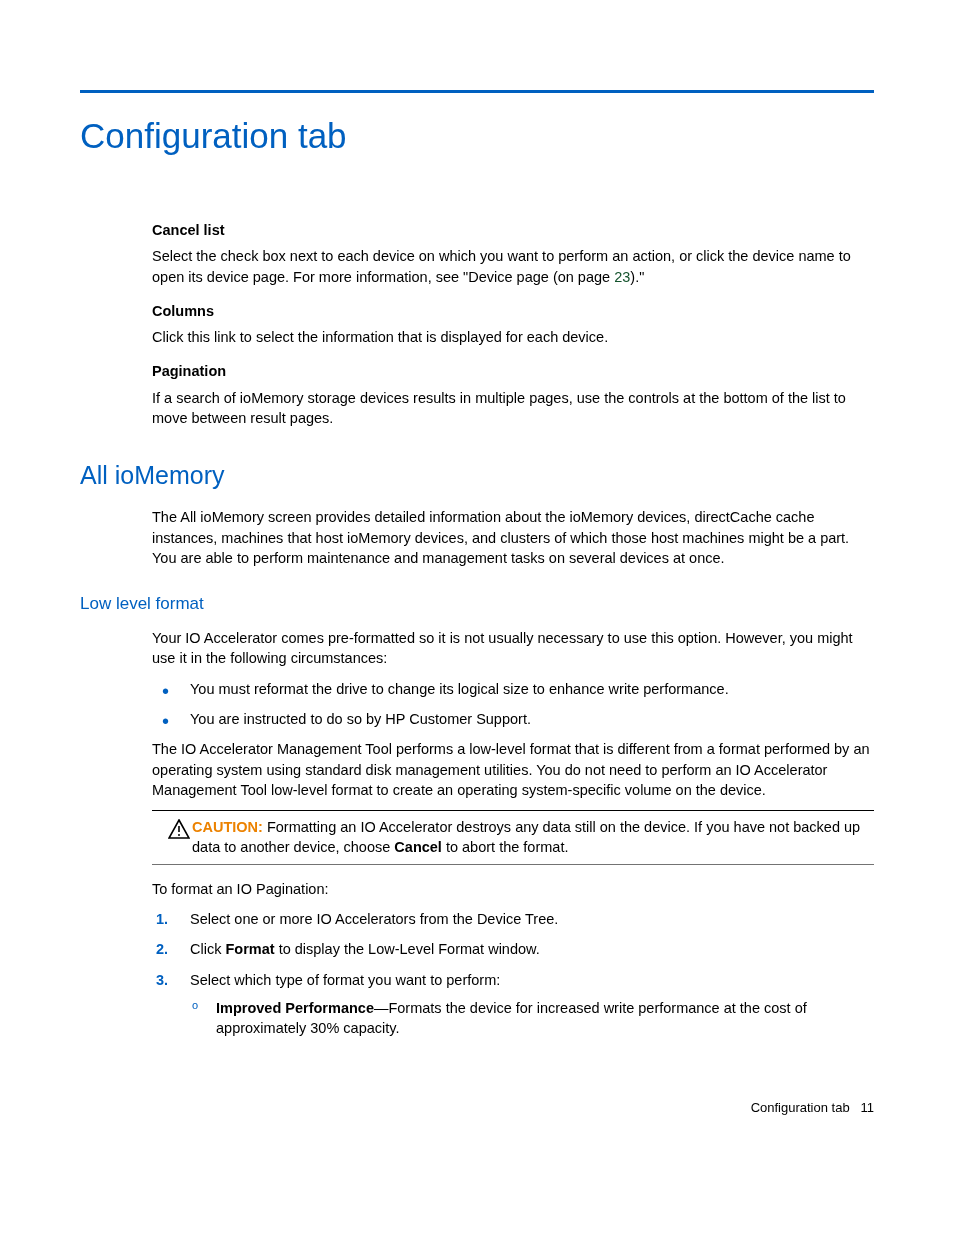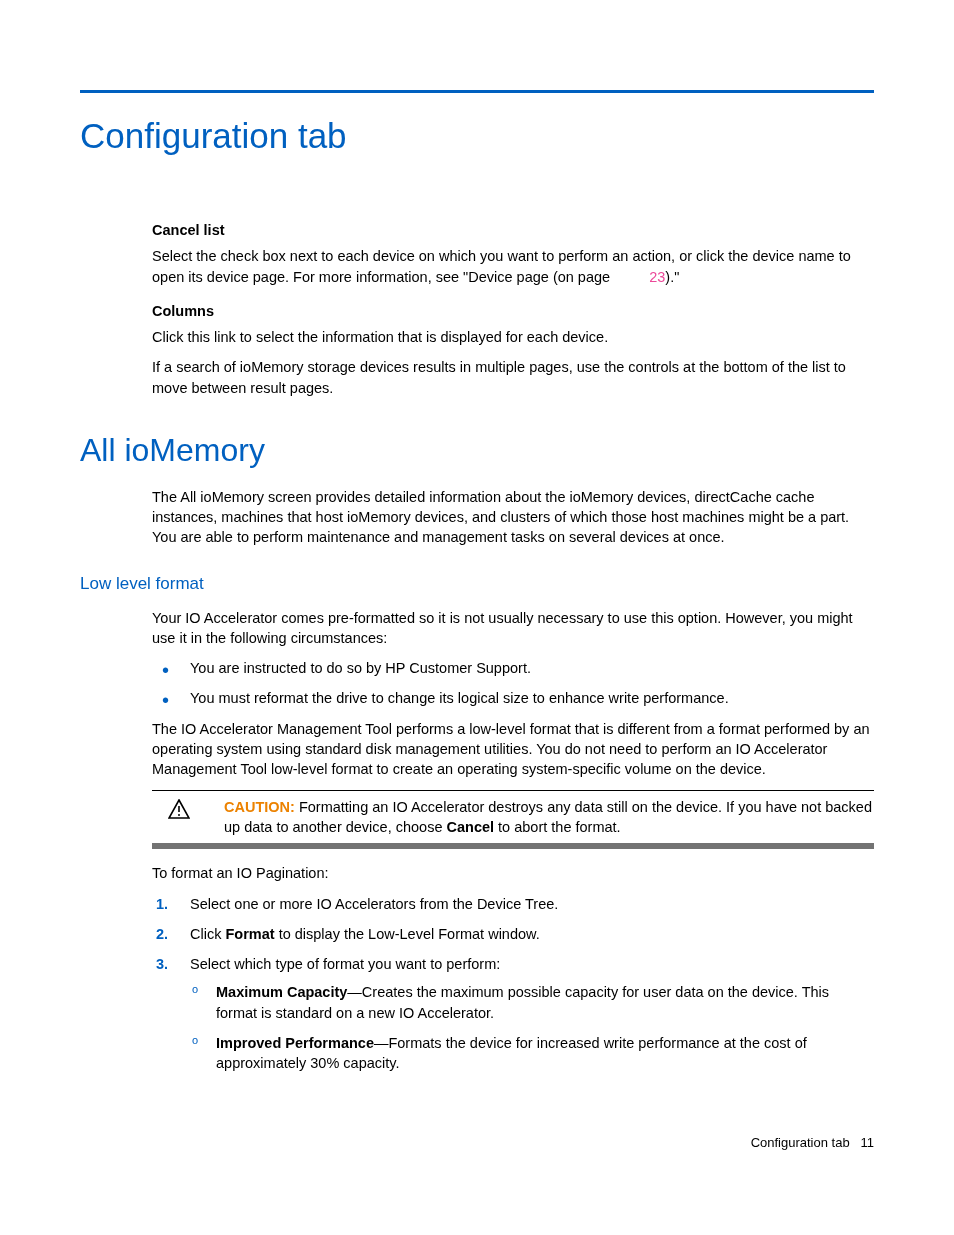--- a/index.html
+++ b/index.html
@@ -21,54 +21,54 @@
   h1.page-title {
     font-family: "Segoe UI Light", "Helvetica Neue", Arial, sans-serif;
     font-weight: 300;
     font-size: 35px;
     color: #0060c0;
     margin-bottom: 60px;
   }
   h2.section-title {
     font-family: "Segoe UI Light", "Helvetica Neue", Arial, sans-serif;
     font-weight: 300;
-    font-size: 32px;
+    font-size: 25px;
     color: #0060c0;
     margin-top: 30px;
     margin-bottom: 14px;
   }
   h3.subsection-title {
     font-family: "Segoe UI Light", "Helvetica Neue", Arial, sans-serif;
     font-weight: 300;
     font-size: 17px;
     color: #0060c0;
     margin-top: 24px;
     margin-bottom: 12px;
   }
   .indented { margin-left: 72px; }
   .label {
     font-weight: bold;
     margin-top: 14px;
     margin-bottom: 6px;
   }
   p { margin-bottom: 10px; }
-  .link { color: #ec4899; margin-left: 35px; }
+  .link { color: #14532d; }
   ul.bullets { list-style: none; margin: 8px 0 10px 0; }
   ul.bullets li { position: relative; padding-left: 38px; margin-bottom: 10px; }
   ul.bullets li::before {
     content: "•"; position: absolute; left: 10px; top: -2px;
     color: #0060c0; font-size: 20px;
   }
   .caution-box {
     border-top: 1px solid #000;
-    border-bottom: 6px solid #737373;
+    border-bottom: 1px solid #737373;
     padding: 6px 0;
     margin: 10px 0 14px 0;
     display: flex;
-    gap: 34px;
+    gap: 2px;
   }
   .caution-icon { flex: 0 0 22px; margin-left: 16px; margin-top: 2px; }
   .caution-text { flex: 1; }
   .caution-label { color: #ec8200; font-weight: bold; }
   ol.steps { list-style: none; margin: 8px 0 10px 0; counter-reset: step; }
   ol.steps > li { position: relative; padding-left: 38px; margin-bottom: 10px; counter-increment: step; }
   ol.steps > li::before {
     content: counter(step) "."; position: absolute; left: 4px; top: 0;
     color: #0060c0; font-weight: bold;
   }
@@ -91,34 +91,35 @@
 
 <div class="indented">
   <p class="label">Cancel list</p>
   <p>
     <span>Select the check box next to each device on which you want to perform an action, or click the device name to open its device page. For more information, see "Device page (on page </span><span class="link">23</span><span>)."</span>
   </p>
 
   <p class="label">Columns</p>
   <p>Click this link to select the information that is displayed for each device.</p>
 
+  <p class="label">Pagination</p>
   <p>If a search of ioMemory storage devices results in multiple pages, use the controls at the bottom of the list to move between result pages.</p>
 </div>
 
 <h2 class="section-title">All ioMemory</h2>
 <div class="indented">
   <p>The All ioMemory screen provides detailed information about the ioMemory devices, directCache cache instances, machines that host ioMemory devices, and clusters of which those host machines might be a part. You are able to perform maintenance and management tasks on several devices at once.</p>
 </div>
 
 <h3 class="subsection-title">Low level format</h3>
 <div class="indented">
   <p>Your IO Accelerator comes pre-formatted so it is not usually necessary to use this option. However, you might use it in the following circumstances:</p>
   <ul class="bullets">
+    <li>You must reformat the drive to change its logical size to enhance write performance.</li>
     <li>You are instructed to do so by HP Customer Support.</li>
-    <li>You must reformat the drive to change its logical size to enhance write performance.</li>
   </ul>
   <p>The IO Accelerator Management Tool performs a low-level format that is different from a format performed by an operating system using standard disk management utilities. You do not need to perform an IO Accelerator Management Tool low-level format to create an operating system-specific volume on the device.</p>
 
   <div class="caution-box">
     <div class="caution-icon">
       <svg width="22" height="20" viewBox="0 0 22 20">
         <path d="M11 1 L21 19 L1 19 Z" fill="none" stroke="#000" stroke-width="1.6"></path>
         <line x1="11" y1="7" x2="11" y2="13" stroke="#000" stroke-width="1.6"></line>
         <circle cx="11" cy="16" r="1" fill="#000"></circle>
       </svg>
@@ -130,21 +131,20 @@
 
   <p>To format an IO Pagination:</p>
   <ol class="steps">
     <li>Select one or more IO Accelerators from the Device Tree.</li>
     <li>
       <span>Click </span><strong>Format</strong><span> to display the Low-Level Format window.</span>
     </li>
     <li>
       <span>Select which type of format you want to perform:</span>
       <ul class="circles">
-        <li><strong>Maximum Capacity</strong><span>—Creates the maximum possible capacity for user data on the device. This format is standard on a new IO Accelerator.</span></li>
         <li><strong>Improved Performance</strong><span>—Formats the device for increased write performance at the cost of approximately 30% capacity.</span></li>
       </ul>
     </li>
   </ol>
 </div>
 
 <div class="footer">
   <span>Configuration tab</span>&nbsp;&nbsp;&nbsp;<span>11</span>
 </div>
 

